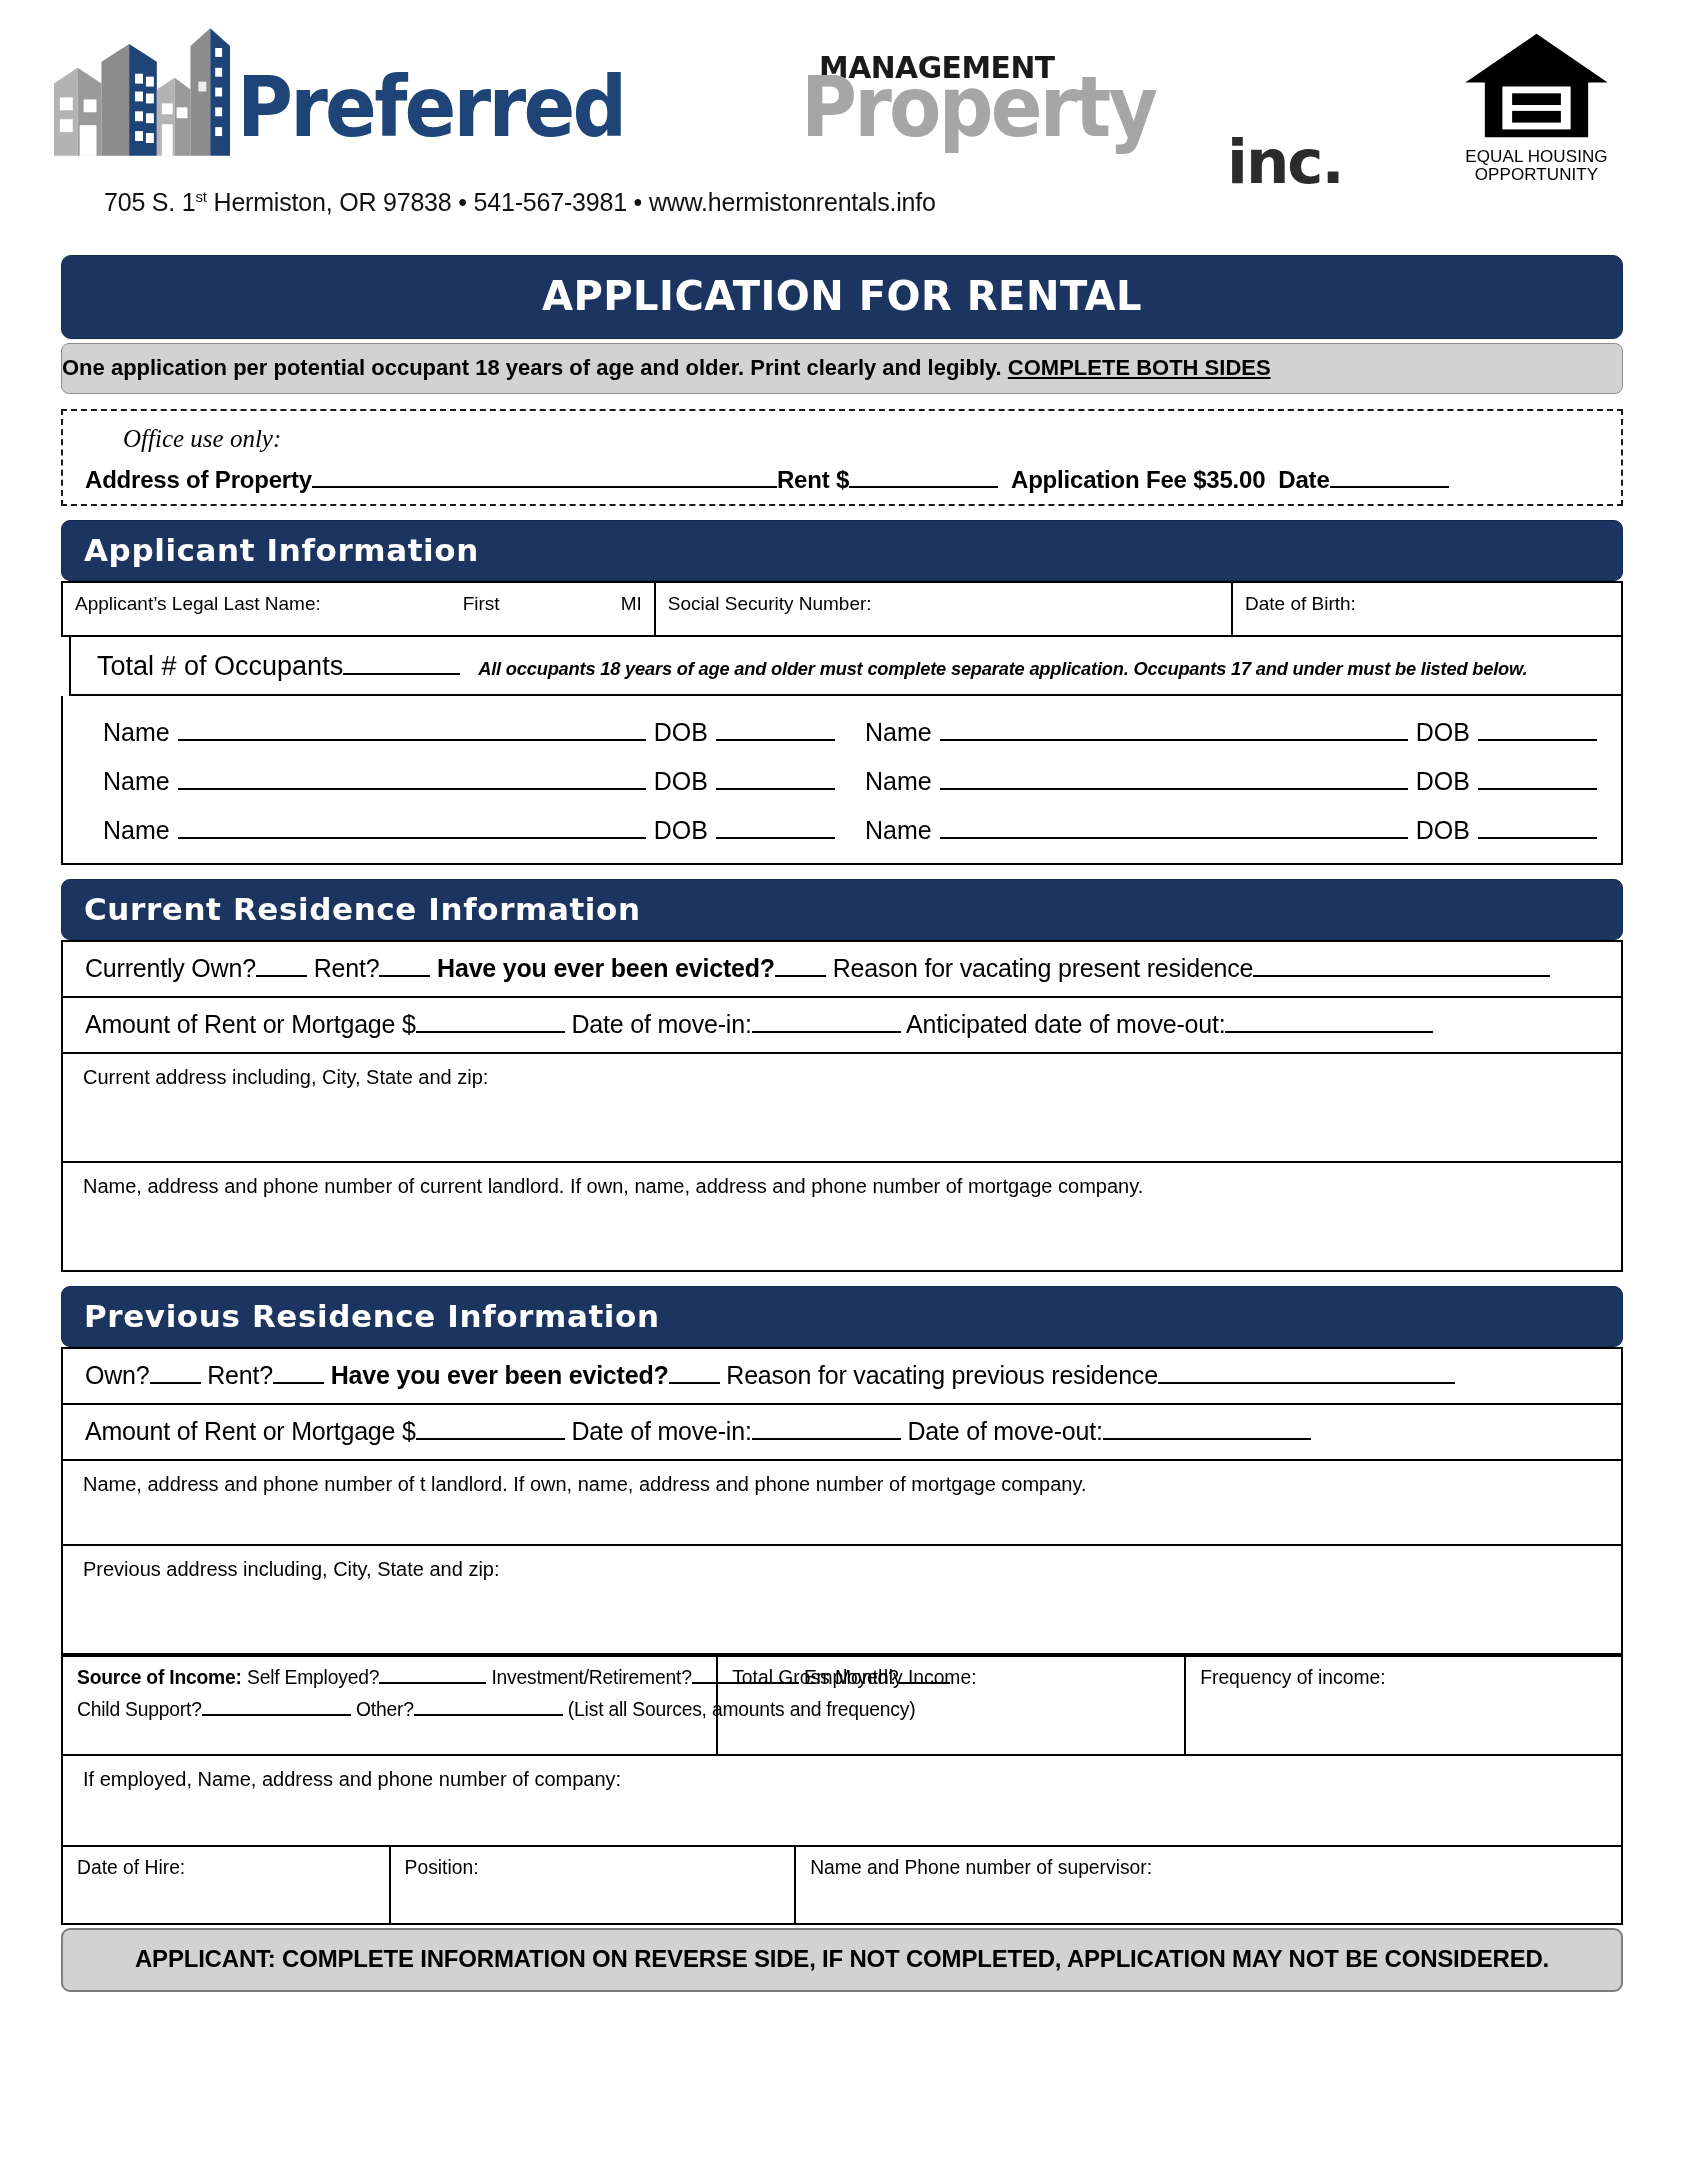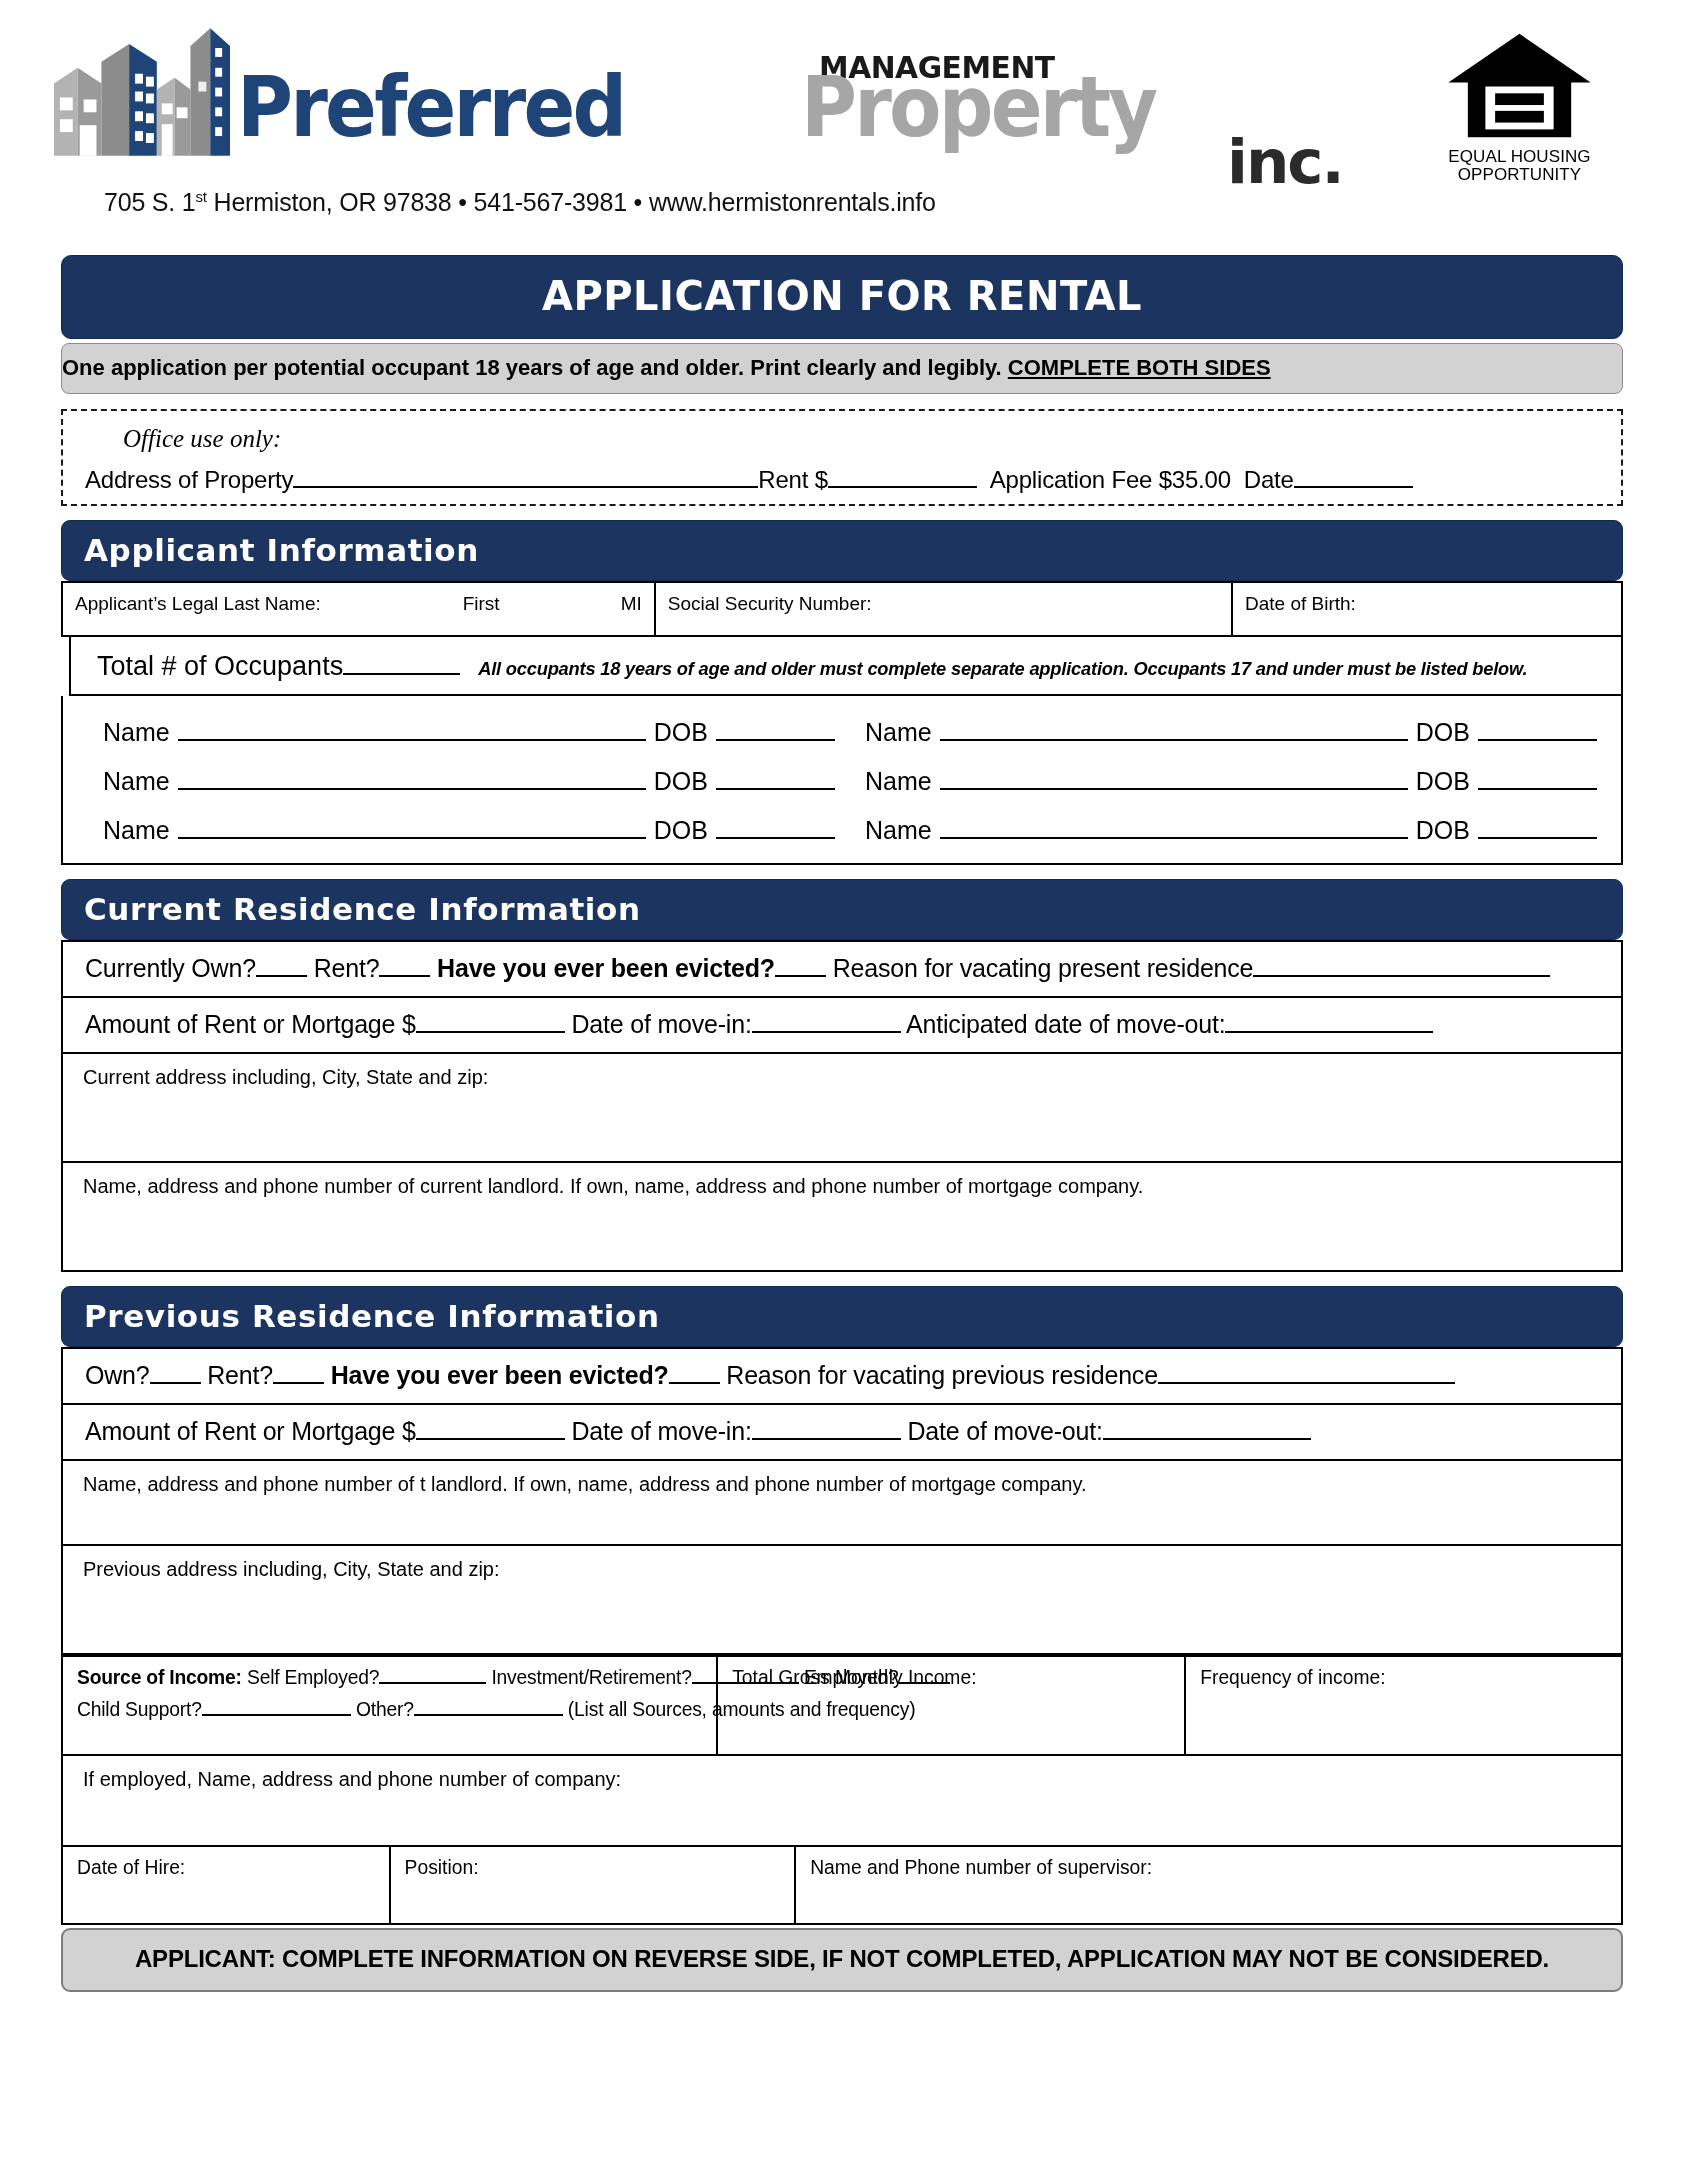--- a/index.html
+++ b/index.html
@@ -85,21 +85,21 @@
     font-family: "Liberation Sans", sans-serif;
     font-size: 25px;
     color: #111;
     white-space: nowrap;
     letter-spacing: -0.2px;
   }
   .addr-line sup { font-size: 15px; vertical-align: super; }
 
   .eho {
     position: absolute;
-    right: 77px; top: 28px;
+    right: 60px; top: 28px;
     width: 173px;
     text-align: center;
   }
   .eho svg { display: block; margin: 0 auto; }
   .eho-text {
     font-family: "Liberation Sans", sans-serif;
     font-size: 17px;
     line-height: 1.08;
     color: #000;
     margin-top: 3px;
@@ -150,21 +150,21 @@
   .office-label {
     font-family: "Liberation Serif", serif;
     font-style: italic;
     font-size: 25px;
     margin-left: 38px;
     color: #000;
   }
   .office-row {
     margin-top: 13px;
     font-family: "Liberation Sans", sans-serif;
-    font-weight: normal;
+    font-weight: bold;
     font-size: 24px;
     white-space: nowrap;
     letter-spacing: -0.2px;
   }
   .u-line { border-bottom: 2.5px solid #000; display: inline-block; vertical-align: baseline; }
 
   
   .sec-head {
     background: #1c3560;
     border-radius: 9px;

